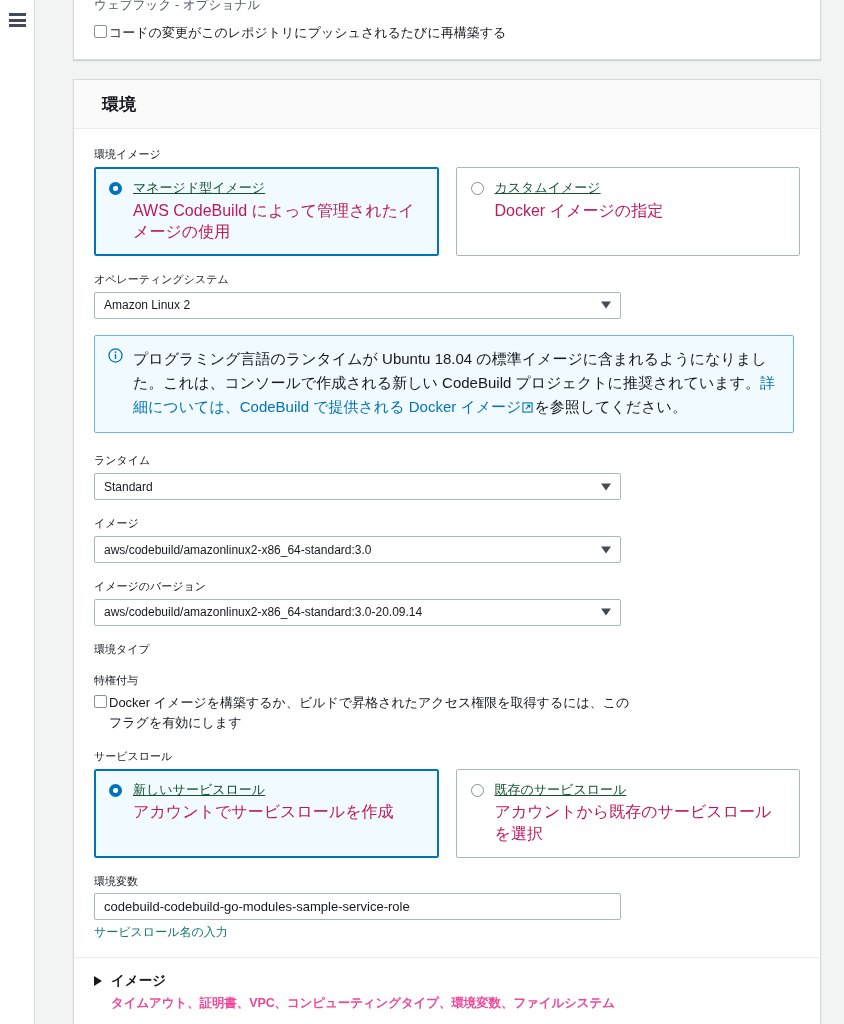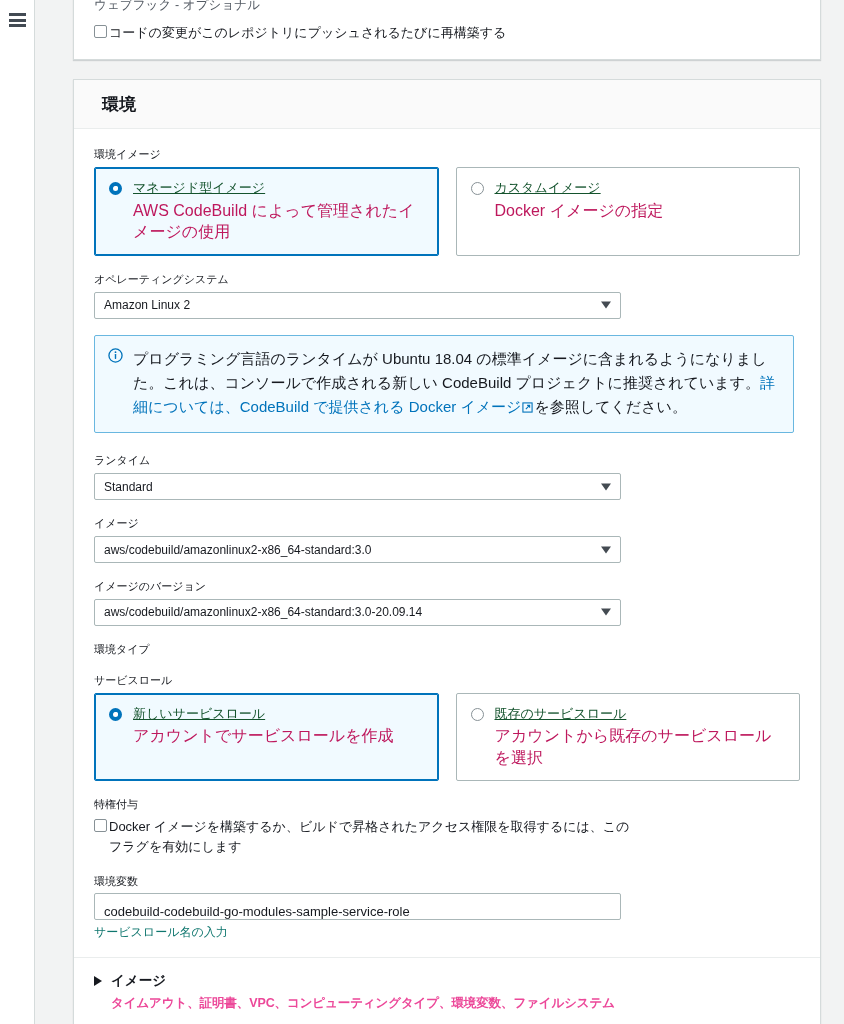--- a/index.html
+++ b/index.html
@@ -198,21 +198,21 @@
     border-right: 5px solid transparent;
     border-top: 7px solid #444b52;
   }
   .textinput {
     width: 527px;
     height: 27px;
     border: 1px solid #aab7b8;
     background: #ffffff;
     border-radius: 2px;
     display: flex;
-    align-items: flex-end;
+    align-items: center;
     padding: 0 9px;
     font-size: 13px;
     color: #16191f;
   }
   
   .alert {
     border: 1px solid #69b7e0;
     background: #f1faff;
     border-radius: 2px;
     padding: 11px 14px 12px 13px;
@@ -370,48 +370,48 @@
               <span>aws/codebuild/amazonlinux2-x86_64-standard:3.0-20.09.14</span>
               <span class="caret"></span>
             </div>
           </div>
 
           <div class="field">
             <div class="field-label">環境タイプ</div>
           </div>
 
           <div class="field">
+            <div class="field-label">特権付与</div>
+            <div class="checkbox-row">
+              <div class="cb"></div>
+              <div class="cb-label">Docker イメージを構築するか、ビルドで昇格されたアクセス権限を取得するには、このフラグを有効にします</div>
+            </div>
+          </div>
+
+          <div class="field">
             <div class="field-label">サービスロール</div>
             <div class="radio-grid">
               <div class="radio-card selected">
                 <div class="radio"></div>
                 <div class="radio-text">
                   <div class="rt-title">新しいサービスロール</div>
                   <div class="rt-desc">アカウントでサービスロールを作成</div>
                 </div>
               </div>
               <div class="radio-card">
                 <div class="radio"></div>
                 <div class="radio-text">
                   <div class="rt-title">既存のサービスロール</div>
                   <div class="rt-desc">アカウントから既存のサービスロールを選択</div>
                 </div>
               </div>
             </div>
           </div>
 
           <div class="field">
-            <div class="field-label">特権付与</div>
-            <div class="checkbox-row">
-              <div class="cb"></div>
-              <div class="cb-label">Docker イメージを構築するか、ビルドで昇格されたアクセス権限を取得するには、このフラグを有効にします</div>
-            </div>
-          </div>
-
-          <div class="field">
             <div class="field-label">環境変数</div>
             <div class="textinput">
               <span>codebuild-codebuild-go-modules-sample-service-role</span>
             </div>
             <div class="field-desc">サービスロール名の入力</div>
           </div>
 
           <div class="expandable">
             <div class="exp-head">
               <span class="exp-arrow"></span>

